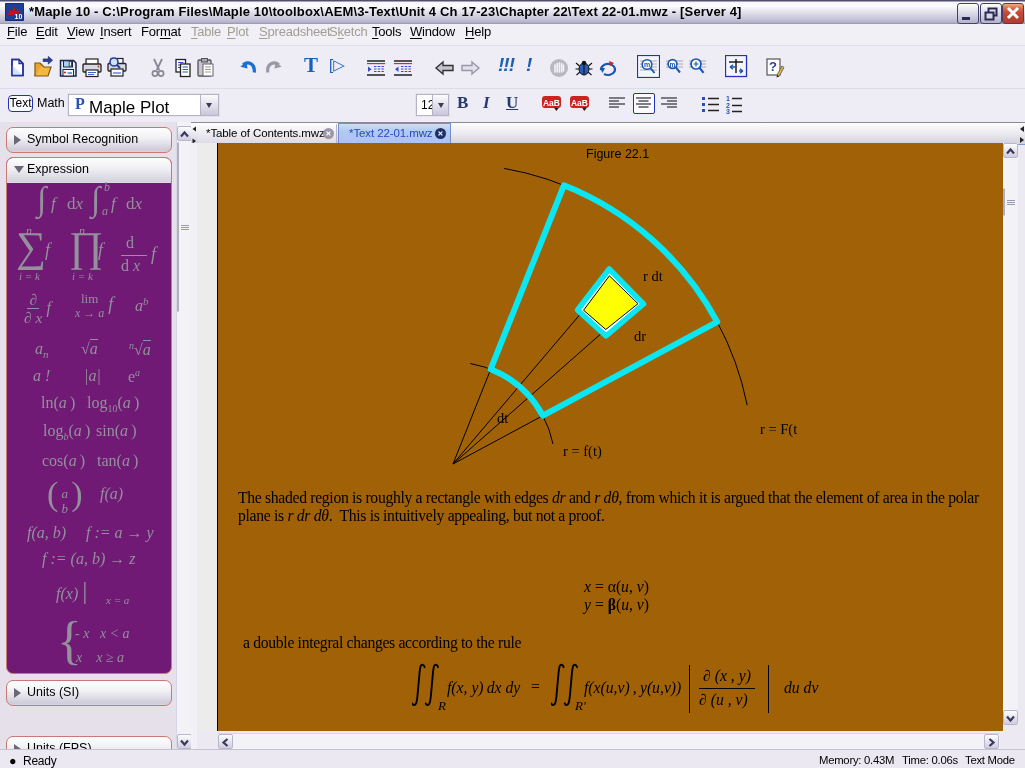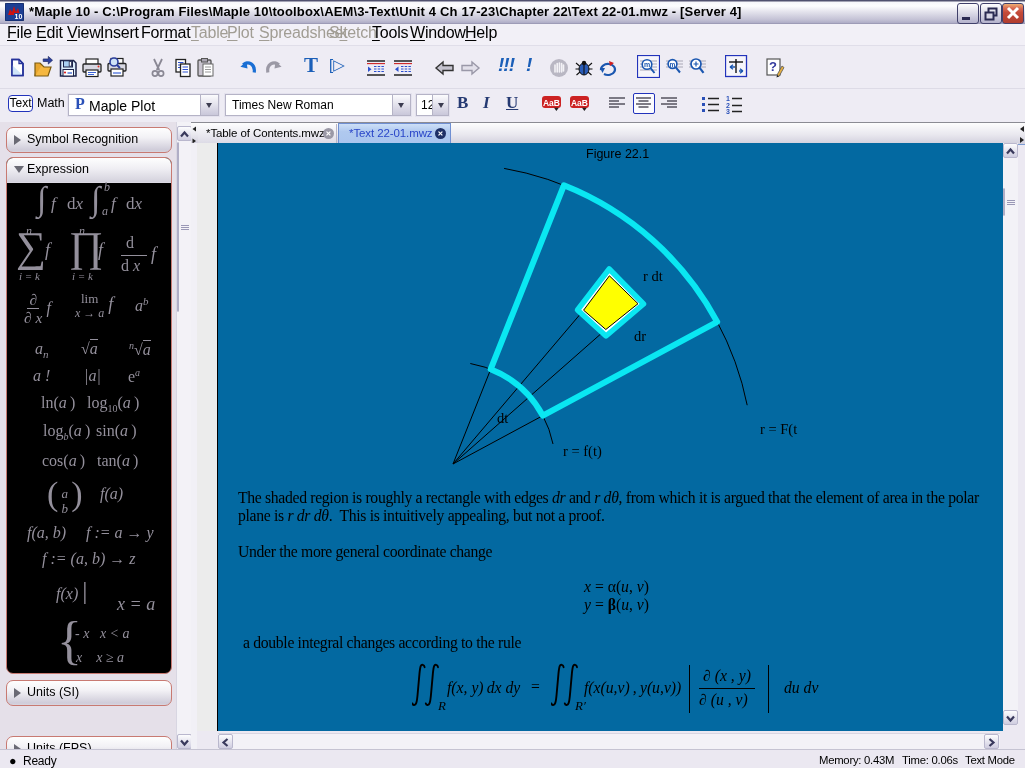--- a/index.html
+++ b/index.html
@@ -5,57 +5,57 @@
 html,body{margin:0;padding:0;}
 body{width:1025px;height:768px;overflow:hidden;font-family:"Liberation Sans",sans-serif;background:#ece9f2;position:relative;}
 .abs{position:absolute;}
 
 #titlebar{left:0;top:0;width:1025px;height:24px;background:linear-gradient(#50506e 0px,#50506e 1px,#f6f6fa 2px,#fdfdfe 6px,#e3e2ec 12px,#c2c0d4 20px,#aeacc6 23px,#8d8ba8 24px);text-decoration:underline;}
 #titlebar .ttext{left:29px;top:4px;font-size:13px;font-weight:bold;letter-spacing:0.15px;color:#000;white-space:nowrap;}
 .winbtn{top:3px;width:20px;height:19px;border:1px solid #40406a;border-radius:3px;background:linear-gradient(#fefefe,#d6d5e4 55%,#b4b2cc);}
 #btnclose{background:linear-gradient(#efae72 0,#d96c55 22%,#c44a39 45%,#b03c2e 100%);}
 
 #menubar{left:0;top:24px;width:1025px;height:21px;background:#f2f0f7;border-bottom:1px solid #e0dee9;}
-#menubar span{position:absolute;top:0;font-size:16px;letter-spacing:-0.2px;color:#000;}
+#menubar span{position:absolute;top:0;font-size:13px;letter-spacing:-0.2px;color:#000;}
 #menubar span.gr{color:#a19d94;}
 #menubar u{text-decoration-thickness:1px;text-underline-offset:2px;}
 
 #toolbar1{left:0;top:46px;width:1025px;height:42px;background:#eeecf4;border-bottom:1px solid #dddbe6;}
 #toolbar2{left:0;top:89px;width:1025px;height:33px;background:#eeecf4;border-bottom:1px solid #96949f;}
 .ticon{position:absolute;top:10px;}
 .excl{top:8px;font-size:19px;font-weight:bold;font-style:italic;color:#1b5fb8;letter-spacing:-1px;}
 
 .combo{position:absolute;top:5px;height:20px;background:#fff;border:1px solid #b5b3c6;box-shadow:0 0 0 1px #e4e2ee;}
 .combo .dd{position:absolute;right:0;top:0;width:17px;height:100%;background:linear-gradient(#fbfbfd,#c9c7da);border-left:1px solid #b5b3c6;}
 .dd:after{content:"";position:absolute;left:5px;top:8px;border:3.5px solid transparent;border-top:5px solid #3c3c50;}
 .btxt{position:absolute;top:7px;font-size:12.5px;color:#000;}
 
 #palette{left:0;top:122px;width:176px;height:627px;background:#e5e0e9;}
 .phead{position:absolute;left:6px;width:164px;height:24px;border:1px solid #c87a72;border-radius:7px;background:linear-gradient(#fefefe,#f2f1f5 40%,#cfccd9 92%,#d8d6e0);font-size:12.5px;color:#000;}
 .phead .tri{position:absolute;left:7px;top:7px;width:0;height:0;border:5px solid transparent;border-left:7px solid #6a6a74;}
 .phead .lab{position:absolute;left:20px;top:4px;}
-#expbox{position:absolute;left:6px;top:35px;width:164px;height:515px;border:1px solid #c87a72;border-radius:7px;background:#000000;overflow:hidden;}
+#expbox{position:absolute;left:6px;top:35px;width:164px;height:515px;border:1px solid #c87a72;border-radius:7px;background:#701a75;overflow:hidden;}
 .pex .mini{display:inline-block;text-align:center;font-size:10px;line-height:10px;vertical-align:middle;}
 .pex .frac{display:inline-block;text-align:center;font-size:15.5px;vertical-align:middle;}
 .pex .frac .fx{border-bottom:1px solid #94909c;padding:0 2px;}
 #exphead{position:absolute;left:0;top:0;width:100%;height:24px;background:linear-gradient(#fefefe,#efeef3 45%,#d4d2dd);border-bottom:1px solid #dcd9e3;}
 #exphead .tri2{position:absolute;left:7px;top:8px;width:0;height:0;border:5px solid transparent;border-top:7px solid #6a6a74;}
 #exphead .lab{position:absolute;left:20px;top:4px;font-size:12.5px;}
 .pex{position:absolute;font-family:"Liberation Serif",serif;font-style:italic;color:#94909c;font-size:16px;white-space:nowrap;}
 
 #pscroll{left:176px;top:122px;width:15px;height:627px;background:#f3f2f7;border-left:1px solid #d8d6e2;}
 .sbtn{position:absolute;width:15px;height:15px;background:linear-gradient(#fdfdfe,#cfcde0);border:1px solid #b9b7cd;border-radius:2px;box-sizing:border-box;}
 .sthumb{position:absolute;background:linear-gradient(90deg,#fdfdfe,#d8d7e8 50%,#c5c3da);border:1px solid #b0aec6;border-radius:2px;box-sizing:border-box;}
 
 #tabbar{left:191px;top:122px;width:834px;height:21px;background:linear-gradient(#fdfdfd,#e9e8ef 55%,#d2d0dd);border-top:1px solid #8b8b93;border-bottom:1px solid #7b9bd2;}
 #tab1{position:absolute;left:7px;top:1px;width:139px;height:19px;background:linear-gradient(#fcfcfd,#dddbe6);border-right:1px solid #b8b6c6;font-size:11.5px;letter-spacing:-0.1px;padding:3px 0 0 8px;box-sizing:border-box;}
 #tab2{position:absolute;left:147px;top:0;width:113px;height:20px;background:linear-gradient(#cddff7,#b0c9ef 40%,#abc5ee);border:1px solid #6f8fd2;border-bottom:none;font-size:11.5px;letter-spacing:-0.1px;color:#2a46c8;padding:3px 0 0 10px;box-sizing:border-box;}
 .tabx{position:absolute;top:4px;width:11px;height:11px;border-radius:6px;color:#fff;font-size:7px;line-height:11px;text-align:center;font-weight:bold;letter-spacing:0;}
 
-#docarea{left:191px;top:143px;width:812px;height:588px;background:#0369a1;}
+#docarea{left:191px;top:143px;width:812px;height:588px;background:#a16207;}
 #gutter{left:197px;top:143px;width:20px;height:588px;background:#ececec;border-right:1.5px solid #000;}
 #splitstrip{left:191px;top:143px;width:6px;height:606px;background:#f1f0f6;}
 .dtext{position:absolute;font-family:"Liberation Serif",serif;font-size:15.7px;color:#000;white-space:nowrap;}
 
 #vscroll{left:1003px;top:143px;width:15px;height:582px;background:#f3f2f7;}
 #hscroll{left:218px;top:733px;width:782px;height:16px;background:#f3f2f7;border-top:1px solid #d8d6e2;}
 
 #statusbar{left:0;top:749px;width:1025px;height:19px;background:#ebe8f1;border-top:1px solid #c5c3d2;font-size:11.3px;letter-spacing:-0.25px;}
 </style>
 </head>
@@ -220,25 +220,21 @@
       <text x="10" y="15" font-size="13" font-weight="bold" fill="#333a9e" text-anchor="middle">?</text>
       <path d="M14 19 L19 10 L21 11.5 L16 20.5 Z" fill="#e8b040" stroke="#555" stroke-width="0.8"></path>
       <path d="M14 19 L16 20.5 L13.5 21.5 Z" fill="#222"></path>
     </svg>
 </div>
 <div id="toolbar2" class="abs">
 <div class="abs" style="left:8px;top:6px;width:23px;height:15px;border:1.5px solid #2233bb;border-radius:4px;background:#fbfbfe;font-size:12px;text-align:center;line-height:15px">Text</div>
 <span class="btxt" style="left:37px">Math</span>
 <div class="combo" style="left:68px;width:149px">
   <span class="abs" style="left:6px;top:0px;font-family:'Liberation Serif',serif;font-size:16px;font-weight:bold;color:#2a50b8">P</span>
-  <span class="abs" style="left:20px;top:3px;font-size:14px">Maple Plot</span>
-  <div class="dd"></div>
-</div>
-<div class="combo" style="left:225px;width:184px">
-  <span class="abs" style="left:6px;top:3px;font-size:12px">Times New Roman</span>
+  <span class="abs" style="left:20px;top:3px;font-size:17px">Maple Plot</span>
   <div class="dd"></div>
 </div>
 <div class="combo" style="left:416px;width:31px">
   <span class="abs" style="left:4px;top:3px;font-size:12px">12</span>
   <div class="dd" style="width:15px"></div>
 </div>
 <span class="abs" style="left:457px;top:4px;font-family:'Liberation Serif',serif;font-size:17px;font-weight:bold;color:#253a72">B</span>
 <span class="abs" style="left:483px;top:4px;font-family:'Liberation Serif',serif;font-size:17px;font-style:italic;font-weight:bold;color:#253a72">I</span>
 <span class="abs" style="left:506px;top:4px;font-family:'Liberation Serif',serif;font-size:17px;font-weight:bold;color:#253a72;text-decoration:underline">U</span>
 <svg class="abs" style="left:542px;top:6px" width="20" height="20">
@@ -318,21 +314,21 @@
   <span class="pex" style="left:36px;top:264px;font-style:normal">log<sub style="font-size:10px"><i>b</i></sub>(<i>a</i> )</span>
   <span class="pex" style="left:89px;top:264px;font-style:normal">sin(<i>a</i> )</span>
   <span class="pex" style="left:35px;top:294px;font-style:normal">cos(<i>a</i> )</span>
   <span class="pex" style="left:90px;top:294px;font-style:normal">tan(<i>a</i> )</span>
   <span class="pex" style="left:40px;top:317px"><span style="font-size:34px;font-style:normal;font-weight:100">(</span><span class="mini" style="font-size:13px;line-height:15px">&nbsp;<i>a</i>&nbsp;<br>&nbsp;<i>b</i>&nbsp;</span><span style="font-size:34px;font-style:normal;font-weight:100">)</span></span>
   <span class="pex" style="left:93px;top:327px">f(a)</span>
   <span class="pex" style="left:20px;top:366px">f(a,&nbsp;b)</span>
   <span class="pex" style="left:79px;top:366px">f&nbsp;:=&nbsp;a&nbsp;→&nbsp;y</span>
   <span class="pex" style="left:35px;top:392px">f&nbsp;:=&nbsp;(a,&nbsp;b)&nbsp;→&nbsp;z</span>
   <span class="pex" style="left:49px;top:418px">f(x)&nbsp;<span style="font-style:normal;font-size:26px;font-weight:100">|</span></span>
-  <span class="pex" style="left:110px;top:436px;font-size:18px">x&nbsp;=&nbsp;a</span>
+  <span class="pex" style="left:99px;top:436px;font-size:11px">x&nbsp;=&nbsp;a</span>
   <span class="pex" style="left:50px;top:453px"><span style="font-size:52px;font-style:normal;font-weight:100">{</span></span>
   <span class="pex" style="left:68px;top:468px;font-size:14px">-&nbsp;x&nbsp;&nbsp;&nbsp;x&nbsp;&lt;&nbsp;a</span>
   <span class="pex" style="left:69px;top:492px;font-size:14px">x&nbsp;&nbsp;&nbsp;&nbsp;x&nbsp;≥&nbsp;a</span>
  </div>
  <div class="phead" style="top:558px">
       <span class="tri"></span>
       <span class="lab">Units (SI)</span>
     </div>
  <div class="phead" style="top:614px">
       <span class="tri"></span>
@@ -376,21 +372,20 @@
   <g font-family="'Liberation Serif',serif" font-size="14.5px" fill="#000">
    <text x="203" y="121">r dt</text>
    <text x="194" y="181">dr</text>
    <text x="57" y="263">dt</text>
    <text x="123" y="296">r = f(t)</text>
    <text x="320" y="274">r = F(t</text>
   </g>
  </svg>
  <div class="dtext" id="p1l1" style="left:47px;top:346px;letter-spacing:-0.32px">The shaded region is roughly a rectangle with edges <i>dr</i> and <i>r dθ</i>, from which it is argued that the element of area in the polar</div>
  <div class="dtext" id="p1l2" style="left:47px;top:364px;letter-spacing:-0.32px">plane is <i>r dr dθ</i>.&nbsp; This is intuitively appealing, but not a proof.</div>
- <div class="dtext" style="left:47px;top:400px;letter-spacing:-0.32px">Under the more general coordinate change</div>
  <div class="dtext" style="left:393px;top:435px"><i>x</i> = α(<i>u</i>, <i>v</i>)</div>
  <div class="dtext" style="left:393px;top:453px"><i>y</i> = <b>β</b>(<i>u</i>, <i>v</i>)</div>
  <div class="dtext" style="left:52px;top:491px;letter-spacing:-0.32px">a double integral changes according to the rule</div>
 
  <svg class="abs" style="left:221px;top:520px" width="30" height="46">
       <path d="M12.6 4.2 C12.2 1.6 9.6 1.0 8.7 3.2 C8.0 5.0 7.7 8.3 7.4 11.3 L5.6 31.5 C5.3 35.0 5.0 38.0 4.2 40.1 C3.4 42.4 0.8 42.8 0.4 40.4" fill="none" stroke="#000" stroke-width="1.9" stroke-linecap="round"></path>
       <path d="M26.0 4.2 C25.6 1.6 23.0 1.0 22.1 3.2 C21.4 5.0 21.1 8.3 20.8 11.3 L19.0 31.5 C18.7 35.0 18.4 38.0 17.6 40.1 C16.8 42.4 14.2 42.8 13.8 40.4" fill="none" stroke="#000" stroke-width="1.9" stroke-linecap="round"></path>
     </svg>
  <i class="dtext" style="left:247px;top:555px;font-size:13px">R</i>
  <i class="dtext" style="left:256px;top:536px">f(x, y) dx dy</i>

